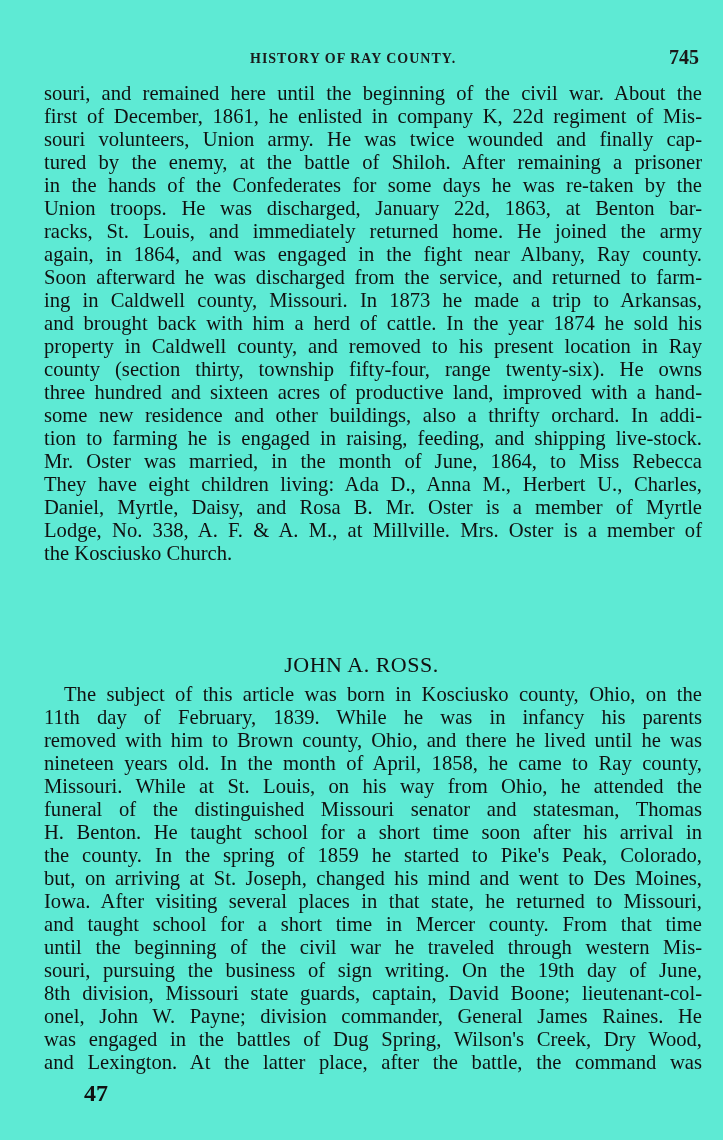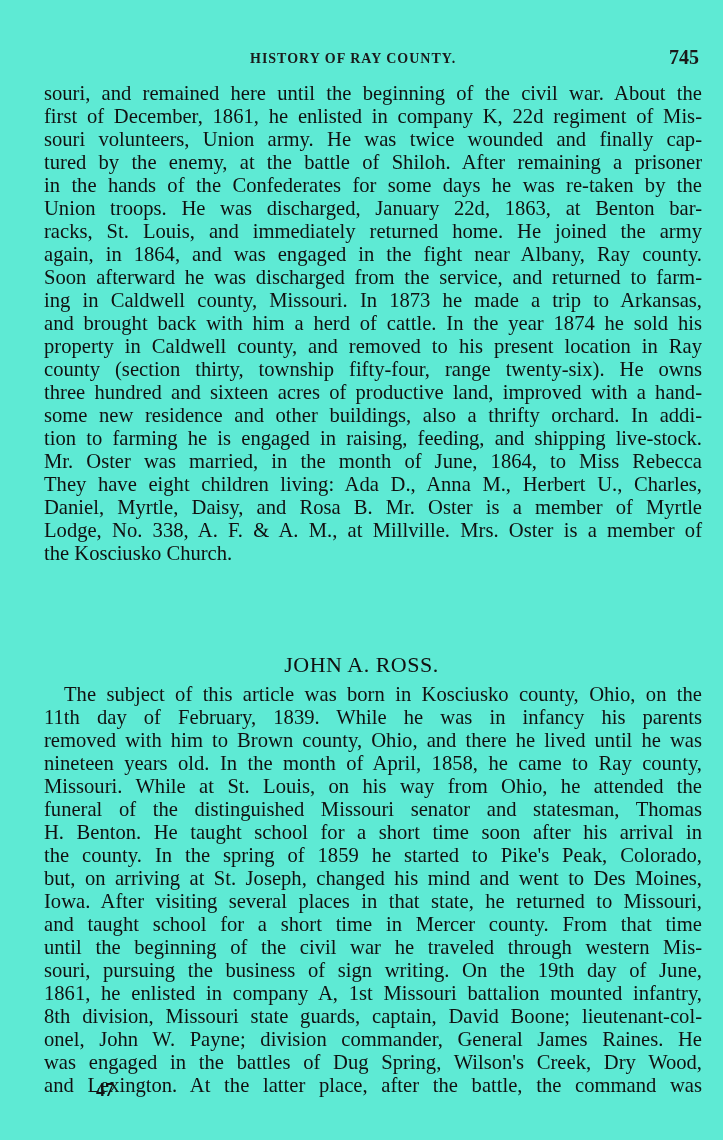--- a/index.html
+++ b/index.html
@@ -21,22 +21,22 @@
   .line { display: block; white-space: nowrap; text-align: justify; text-align-last: justify; height: 23px; }
   .line.last { text-align-last: left; }
   .line.indent { padding-left: 20px; }
   #para1 { top: 82px; }
   .section-heading {
     position: absolute; top: 652px; left: 0; width: 723px; text-align: center;
     font-family: "Liberation Serif", serif; font-size: 22px; letter-spacing: 0.5px; color: #111;
   }
   #para2 { top: 683px; }
   .signature-mark {
-    position: absolute; top: 1080px; left: 96px;
-    font-family: "Liberation Serif", serif; font-size: 18px; font-weight: bold; color: #111;
+    position: absolute; top: 1080px; left: 84px;
+    font-family: "Liberation Serif", serif; font-size: 24px; font-weight: bold; color: #111;
   }
 </style>
 </head>
 <body>
 
 <div class="page">
   <div class="running-head">HISTORY OF RAY COUNTY.</div>
   <div class="page-number">745</div>
 
   <div class="body-text" id="para1">
@@ -72,21 +72,20 @@
       <span class="line">nineteen years old. In the month of April, 1858, he came to Ray county,</span>
       <span class="line">Missouri. While at St. Louis, on his way from Ohio, he attended the</span>
       <span class="line">funeral of the distinguished Missouri senator and statesman, Thomas</span>
       <span class="line">H. Benton. He taught school for a short time soon after his arrival in</span>
       <span class="line">the county. In the spring of 1859 he started to Pike's Peak, Colorado,</span>
       <span class="line">but, on arriving at St. Joseph, changed his mind and went to Des Moines,</span>
       <span class="line">Iowa. After visiting several places in that state, he returned to Missouri,</span>
       <span class="line">and taught school for a short time in Mercer county. From that time</span>
       <span class="line">until the beginning of the civil war he traveled through western Mis-</span>
       <span class="line">souri, pursuing the business of sign writing. On the 19th day of June,</span>
-      <span class="line">1861, he enlisted in company A, 1st Missouri battalion mounted infantry,</span>
       <span class="line">8th division, Missouri state guards, captain, David Boone; lieutenant-col-</span>
       <span class="line">onel, John W. Payne; division commander, General James Raines. He</span>
       <span class="line">was engaged in the battles of Dug Spring, Wilson's Creek, Dry Wood,</span>
       <span class="line">and Lexington. At the latter place, after the battle, the command was</span>
     </div>
 
   <div class="signature-mark">47</div>
 </div>
 
 </body></html>

